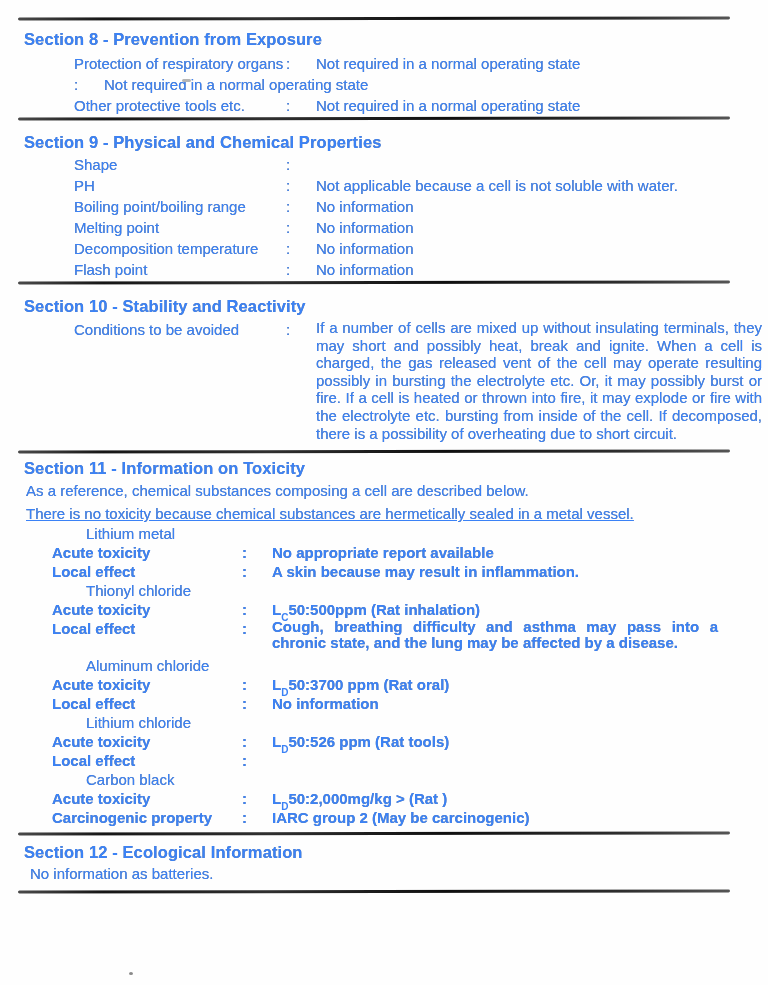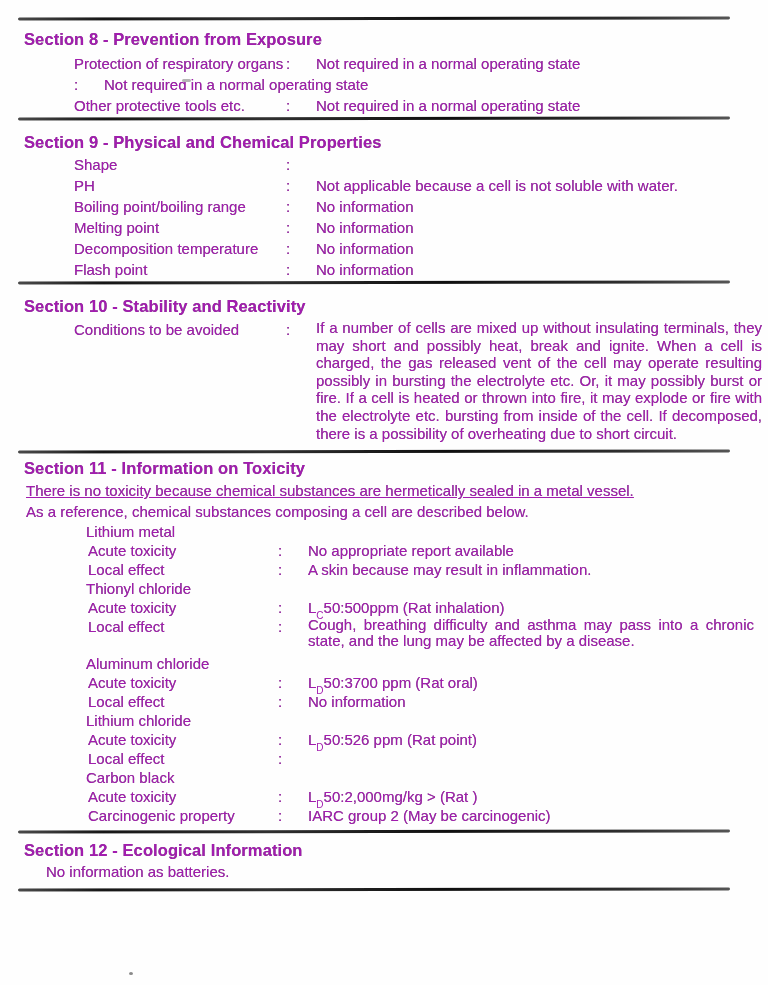--- a/index.html
+++ b/index.html
@@ -2,21 +2,21 @@
 <html><head>
 <meta charset="utf-8">
 <title></title>
 <style>
   html, body { margin: 0; padding: 0; background: #ffffff; }
   .page {
     position: relative;
     width: 768px;
     height: 985px;
     background: #fefefe;
-    color: #a21caf;
+    color: #3b82f6;
     font-family: "Liberation Sans", "DejaVu Sans", sans-serif;
     font-size: 15px;
     overflow: hidden;
     text-shadow: 0 0 0.35px rgba(20,20,20,0.55);
   }
   .rule {
     height: 3px;
     margin-left: 18px;
     width: 712px;
     border-radius: 2px;
@@ -51,30 +51,30 @@
   .row .lbl   { width: 212px; }
   .row .colon { width: 30px; }
   .row .val   { width: 446px; }
   .val.tall  { line-height: 23px; }
   .val.para  { text-align: justify; line-height: 17.6px; }
   .val.para2 { text-align: justify; line-height: 16px; }
   .intro { padding-left: 26px; line-height: 21px; margin: 0; }
   .intro.ul { text-decoration: underline; margin-top: 2px; }
   .group { padding-left: 86px; line-height: 19px; }
   .group.gap { margin-top: 5px; }
-  .row.sub { padding-left: 88px; line-height: 19px; }
+  .row.sub { padding-left: 52px; line-height: 19px; font-weight: bold; }
   .row.sub .lbl { width: 190px; }
   sub.iso {
     font-size: 10px;
     line-height: 0;
     position: relative;
     top: 2px;
     text-shadow: none;
   }
-  .note { padding-left: 46px; line-height: 20px; margin: 1px 0 0 0; }
+  .note { padding-left: 30px; line-height: 20px; margin: 1px 0 0 0; }
   .speckle {
     position: absolute;
     left: 129px;
     top: 972px;
     width: 4px;
     height: 3px;
     background: #8a8a8a;
     border-radius: 50%;
   }
   .smudge {
@@ -155,22 +155,22 @@
       <div class="lbl">Conditions to be avoided</div>
       <div class="colon">:</div>
       <div class="val para">If a number of cells are mixed up without insulating terminals, they may short and possibly heat, break and ignite.  When a cell is charged, the gas released vent of the cell may operate resulting possibly in bursting the electrolyte etc. Or, it may possibly burst or fire. If a cell is heated or thrown into fire, it may explode or fire with the electrolyte etc. bursting from inside of the cell. If decomposed, there is a possibility of overheating due to short circuit.</div>
     </div>
   </section>
 
   <div class="rule r4"></div>
 
   <section id="s11">
     <h2 class="title">Section 11 - Information on Toxicity</h2>
+    <p class="intro">As a reference, chemical substances composing a cell are described below.</p>
     <p class="intro ul">There is no toxicity because chemical substances are hermetically sealed in a metal vessel.</p>
-    <p class="intro">As a reference, chemical substances composing a cell are described below.</p>
 
     <div class="group">Lithium metal</div>
     <div class="row sub">
       <div class="lbl">Acute toxicity</div>
       <div class="colon">:</div>
       <div class="val">No appropriate report available</div>
     </div>
     <div class="row sub">
       <div class="lbl">Local effect</div>
       <div class="colon">:</div>
@@ -198,21 +198,21 @@
     <div class="row sub">
       <div class="lbl">Local effect</div>
       <div class="colon">:</div>
       <div class="val">No information</div>
     </div>
 
     <div class="group">Lithium chloride</div>
     <div class="row sub">
       <div class="lbl">Acute toxicity</div>
       <div class="colon">:</div>
-      <div class="val"><span>L</span><sub class="iso">D</sub><span>50:526 ppm (Rat point)</span></div>
+      <div class="val"><span>L</span><sub class="iso">D</sub><span>50:526 ppm (Rat tools)</span></div>
     </div>
     <div class="row sub">
       <div class="lbl">Local effect</div>
       <div class="colon">:</div>
     </div>
 
     <div class="group">Carbon black</div>
     <div class="row sub">
       <div class="lbl">Acute toxicity</div>
       <div class="colon">:</div>

